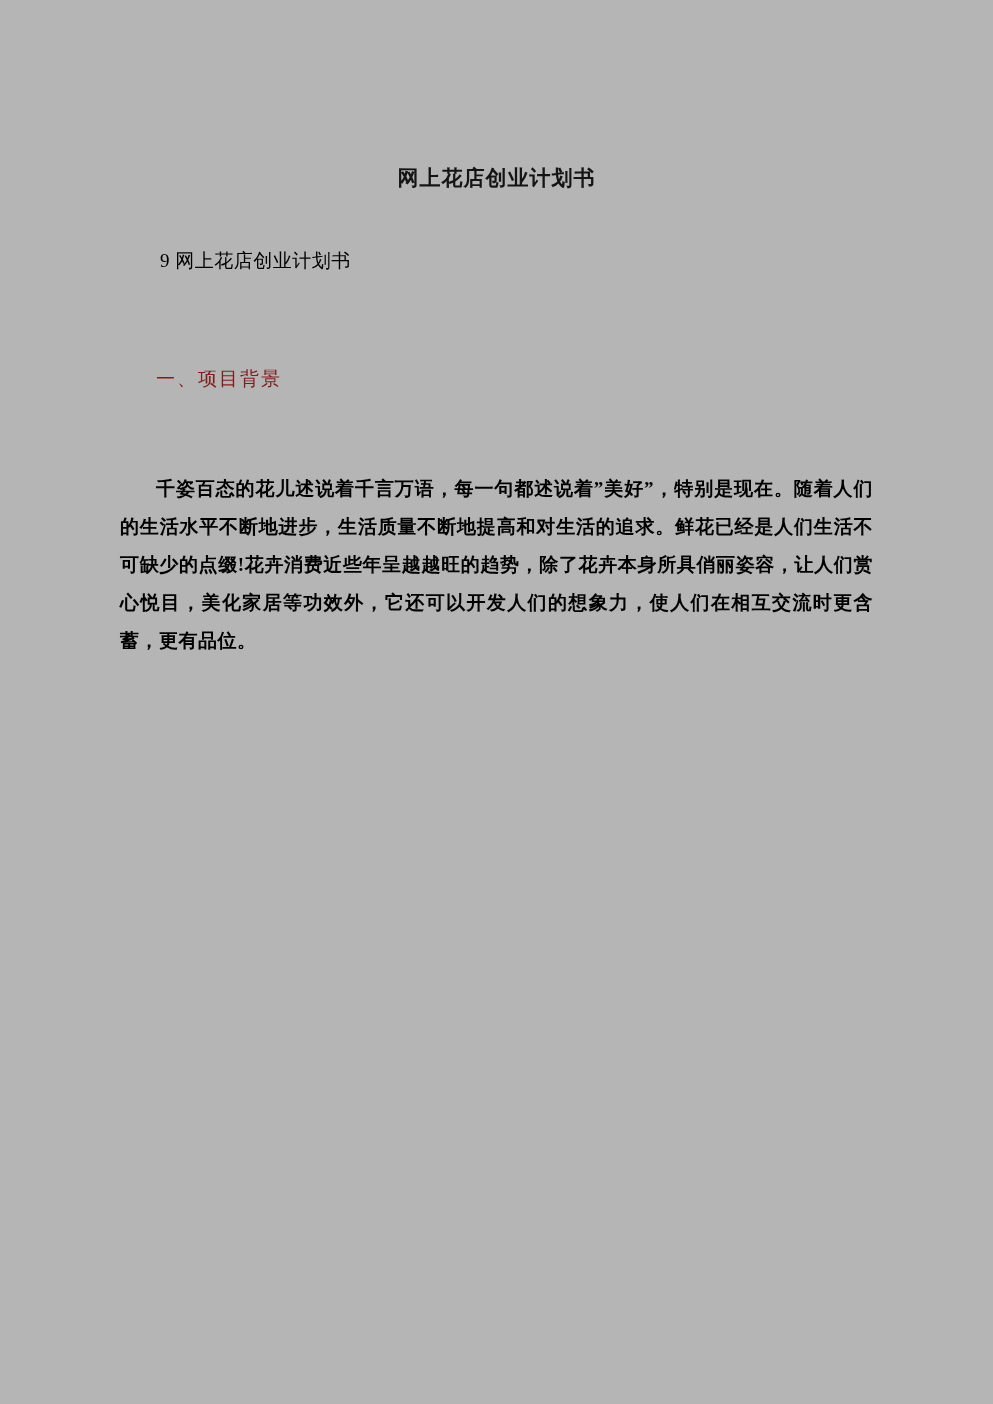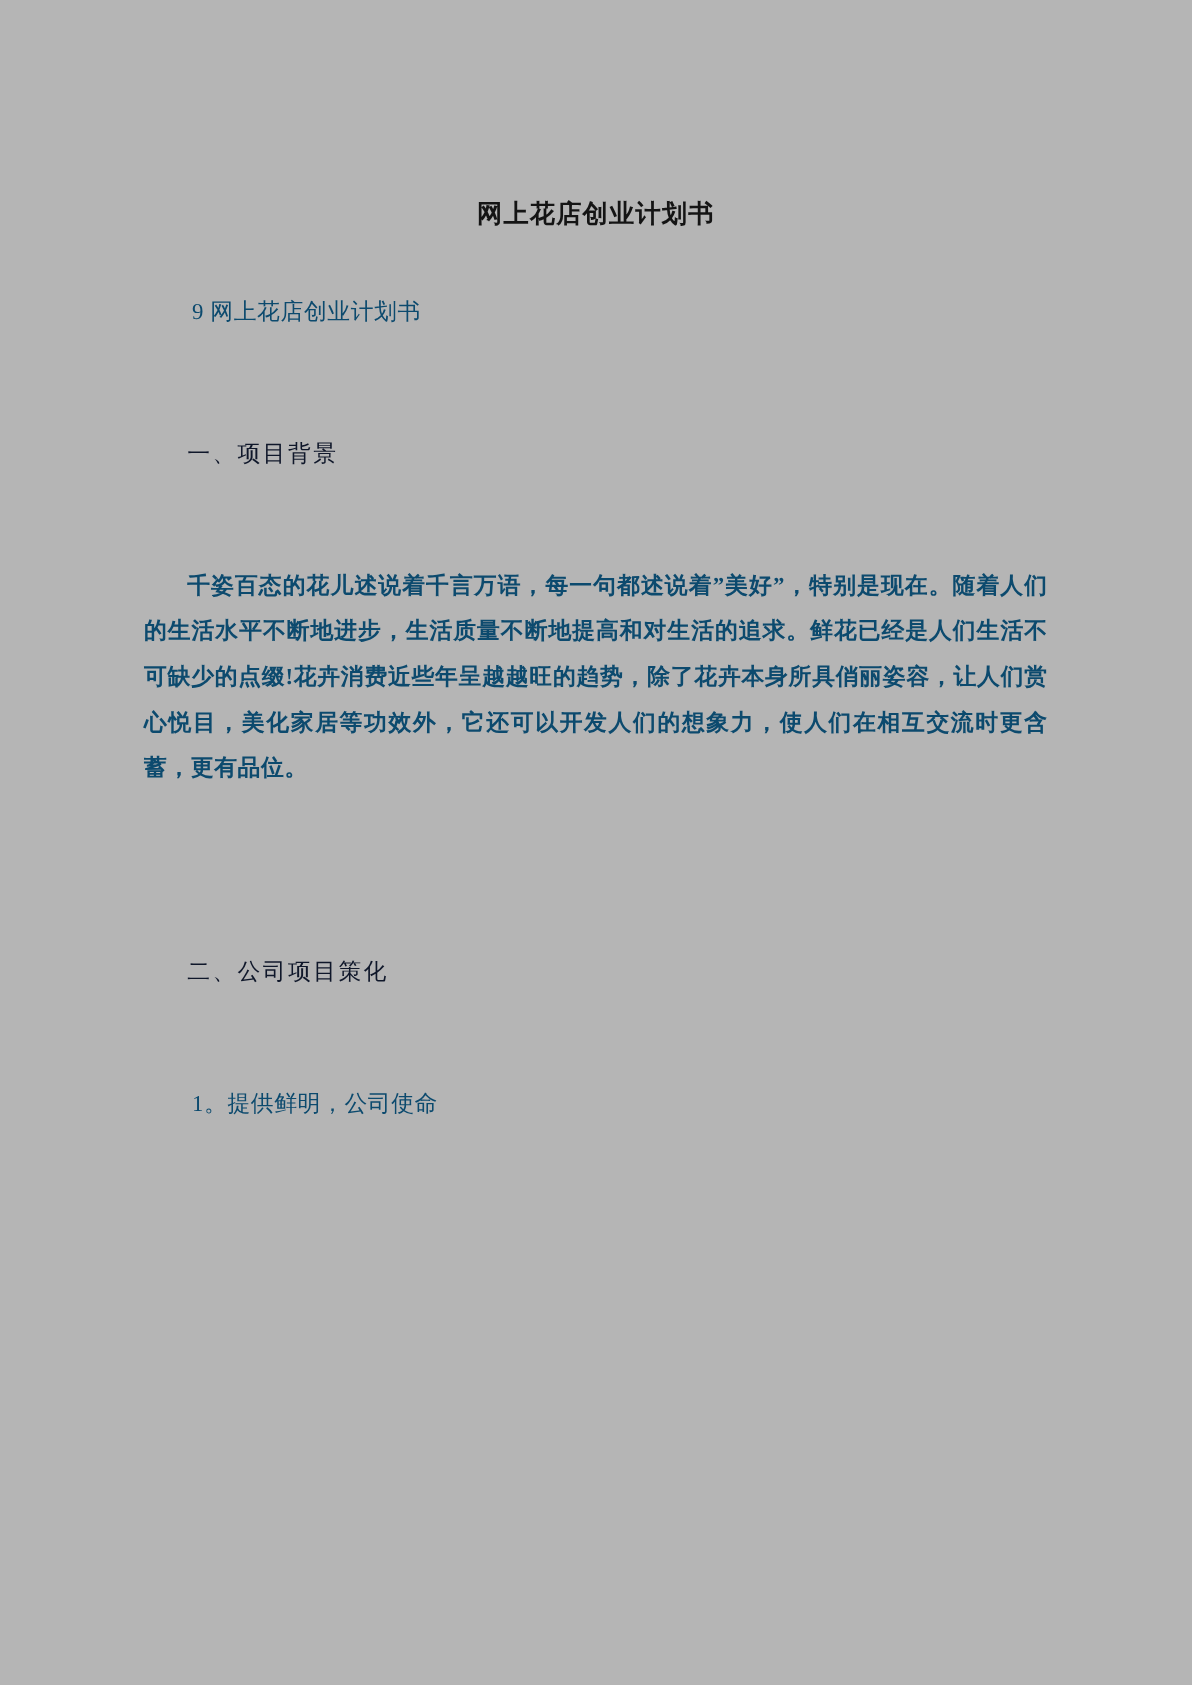--- a/index.html
+++ b/index.html
@@ -28,41 +28,41 @@
     font-weight: bold;
     letter-spacing: 1px;
     color: #141414;
     margin: 0 0 0 0;
     padding-top: 14px;
   }
   .body-block {
     font-size: 19px;
     line-height: 38px;
     letter-spacing: 0.5px;
-    color: #0c4a6e;
+    color: #000000;
     text-align: justify;
     text-justify: inter-ideograph;
   }
   .indent-1 {
     text-indent: 36px;
     font-weight: bold;
   }
   .indent-2 {
     text-indent: 40px;
   }
   .gap-60 { height: 60px; }
   .gap-72 { height: 72px; }
   .gap-80 { height: 80px; }
   .gap-50 { height: 50px; }
   .heading-line {
     font-size: 19px;
     line-height: 38px;
     letter-spacing: 2px;
     text-indent: 36px;
-    color: #0f172a;
+    color: #7f1d1d;
   }
   .para {
     margin: 0;
   }
 </style>
 </head>
 <body>
 
 <div class="page">
 
@@ -78,19 +78,17 @@
 
   <div class="gap-72"></div>
 
   <p class="body-block indent-1 para">千姿百态的花儿述说着千言万语，每一句都述说着”美好”，特别是现在。随着人们的生活水平不断地进步，生活质量不断地提高和对生活的追求。鲜花已经是人们生活不可缺少的点缀!花卉消费近些年呈越越旺的趋势，除了花卉本身所具俏丽姿容，让人们赏心悦目，美化家居等功效外，它还可以开发人们的想象力，使人们在相互交流时更含蓄，更有品位。</p>
 
   <div class="gap-60"></div>
 
 
   <div class="gap-72"></div>
 
-  <p class="heading-line para">二、公司项目策化</p>
 
   <div class="gap-72"></div>
 
-  <p class="body-block indent-2 para">1。提供鲜明，公司使命</p>
 
 </div>
 
 </body></html>

